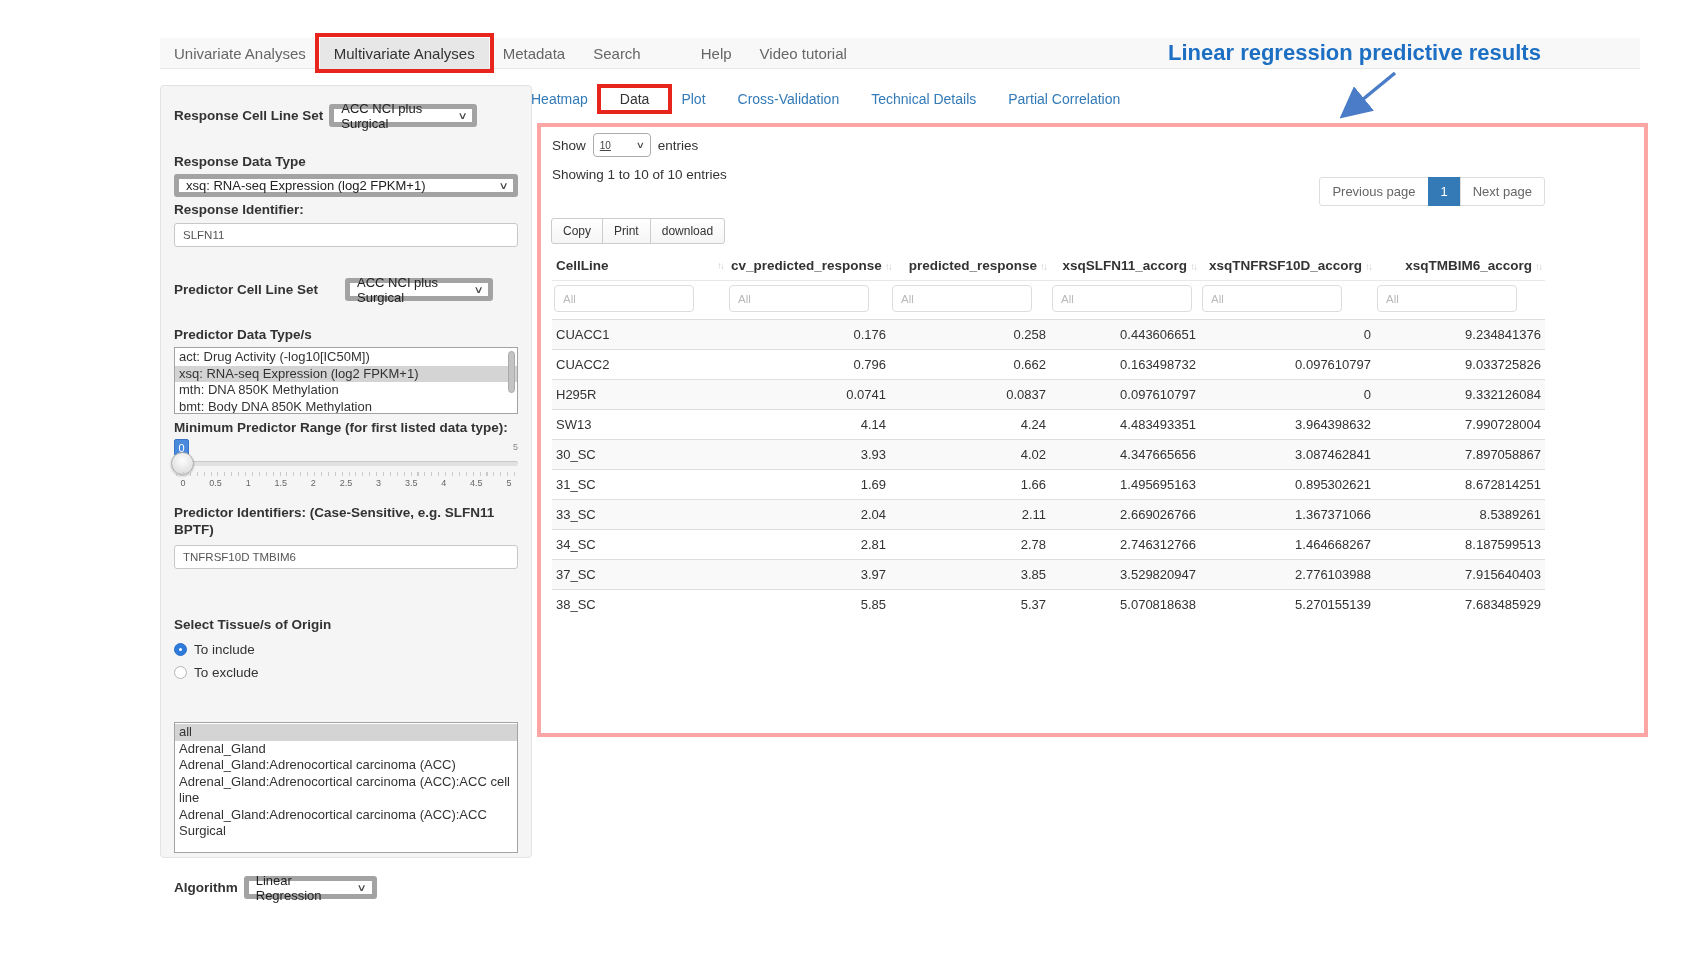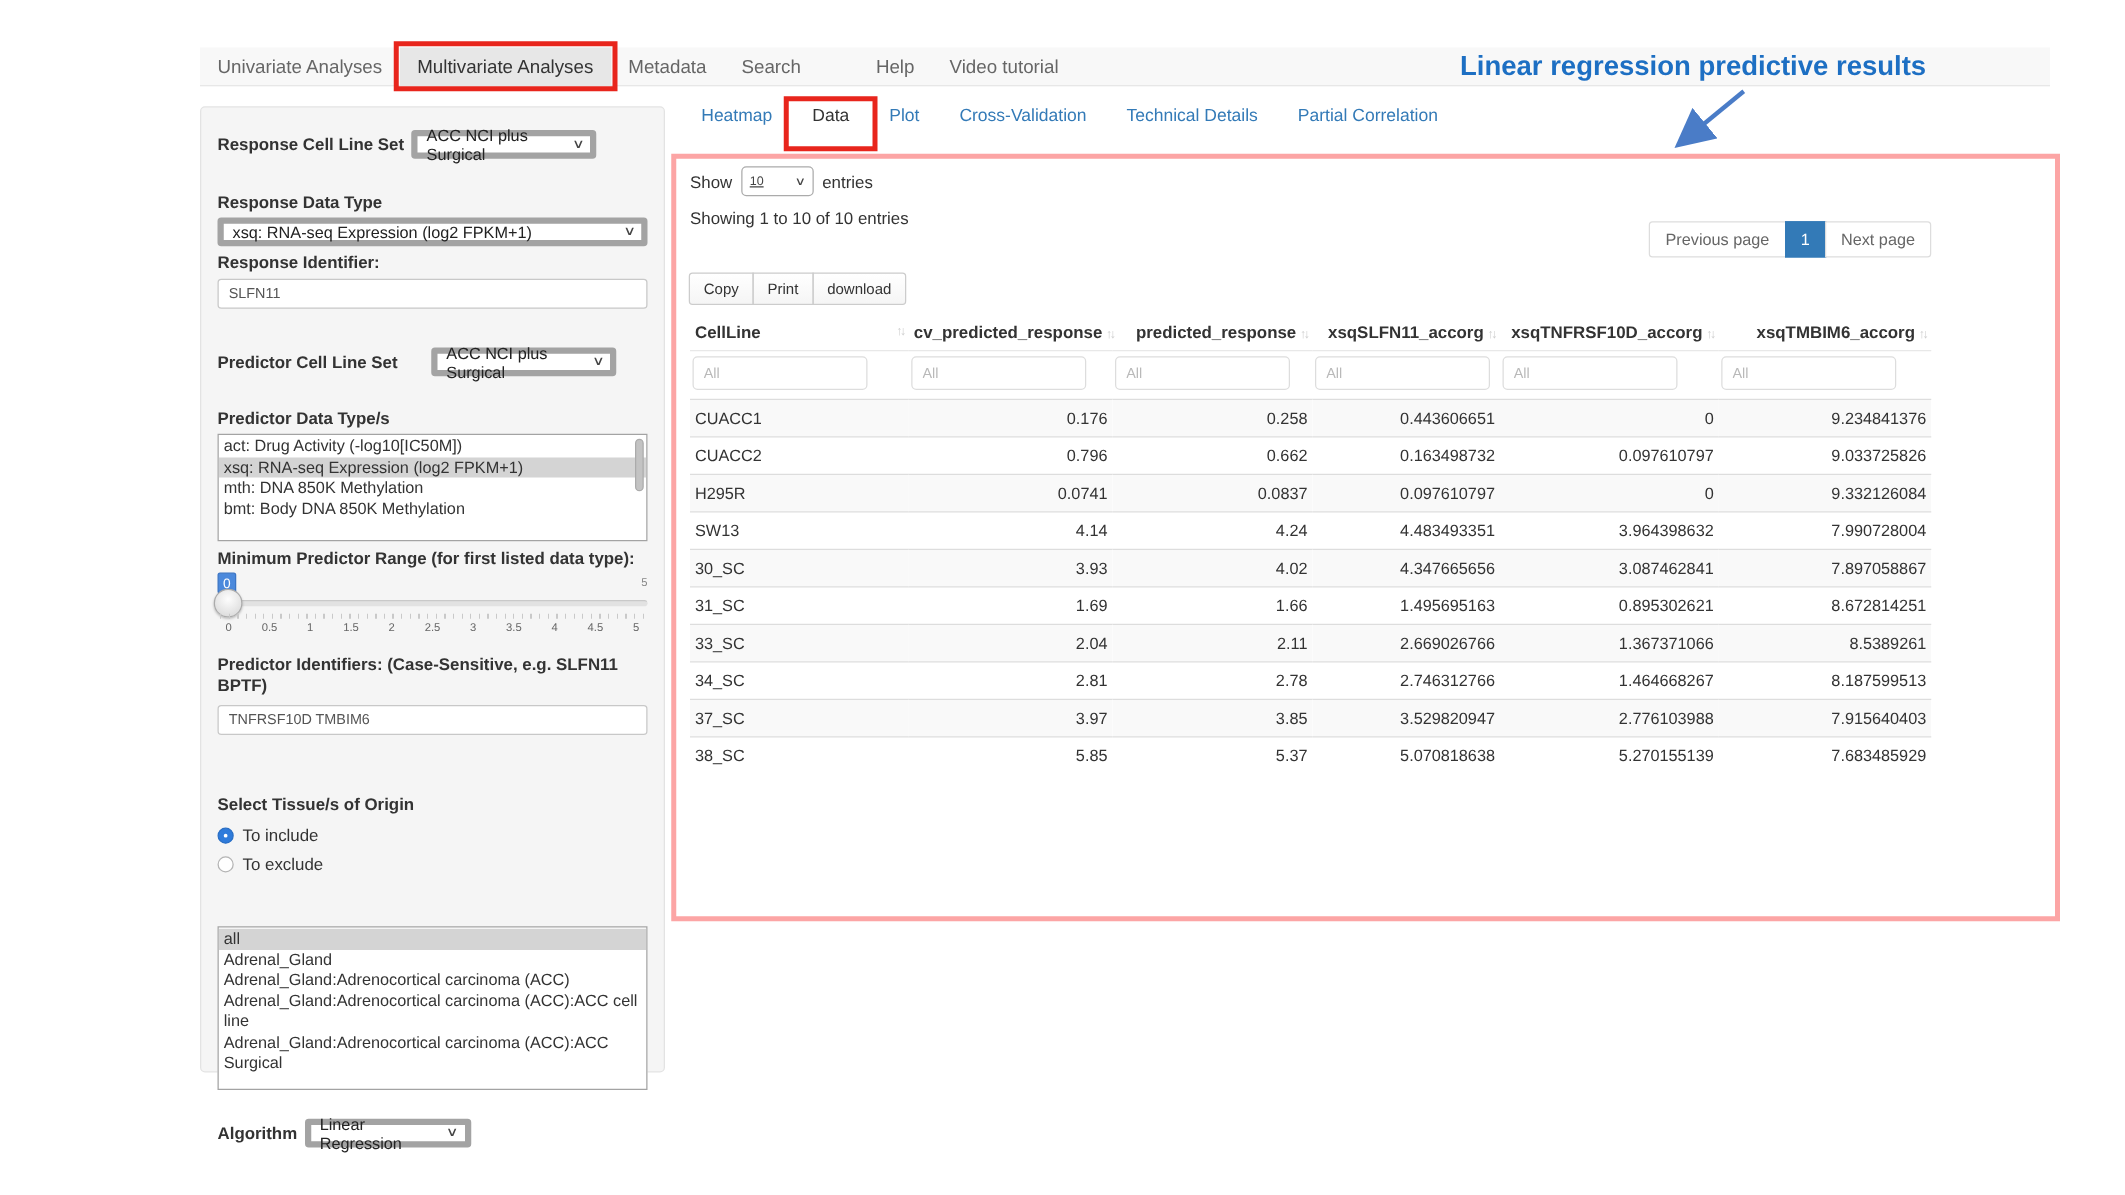--- a/index.html
+++ b/index.html
@@ -54,21 +54,21 @@
   .slider-labels { position:absolute; left:0; right:0; top:39px; display:flex; justify-content:space-between; }
   .slider-labels span { font-size:9px; color:#666; width:18px; text-align:center; }
 
   .radio-row { display:flex; align-items:center; gap:7px; margin-top:8px; height:18px; }
   .radio { width:13px; height:13px; border-radius:50%; background:#fff; border:1px solid #b4b4b4; position:relative; cursor:pointer; }
   .radio.checked { background:#2e7bdb; border-color:#2a6fc5; }
   .radio.checked::after { content:""; position:absolute; left:4px; top:4px; width:3px; height:3px; border-radius:50%; background:#fff; }
   .radio-label { font-size:13.5px; color:#333; }
 
   
-  .tabs { position:absolute; left:545px; top:84px; height:30px; display:flex; }
+  .tabs { position:absolute; left:515px; top:84px; height:30px; display:flex; align-items:center; }
   .tab { font-size:14px; color:#337ab7; padding:0 16px; cursor:pointer; white-space:nowrap; }
   .tab.active { color:#333; outline:4px solid #e8251c; outline-offset:3px; }
 
   
   .panel { position:absolute; left:537px; top:123px; width:1111px; height:614px;
     border:4px solid #fca5a5; background:#fff; }
   .show-row { position:absolute; left:11px; top:6px; display:flex; align-items:center; gap:7px; font-size:13.5px; }
   .show-sel { display:inline-flex; align-items:center; justify-content:space-between; width:58px; height:24px;
     border:1px solid #ababab; border-radius:4px; background:#fff; padding:0 6px; cursor:pointer; }
   .show-sel .val { font-size:10px; color:#444;text-decoration:underline; }
@@ -148,21 +148,21 @@
 
   <div class="inline-row" style="margin-top:31px;gap:27px;">
     <span class="sb-label">Predictor Cell Line Set</span>
     <div class="sel" style="width:148px;">
       <span>ACC NCI plus Surgical</span>
       <span class="sel-chev">∨</span>
     </div>
   </div>
 
   <div class="sb-label" style="margin-top:26px;">Predictor Data Type/s</div>
-  <div class="listbox" style="margin-top:5px; height:86px; padding-top:1px;">
+  <div class="listbox" style="margin-top:5px; height:67px; padding-top:1px;">
     <div class="lb-opt">act: Drug Activity (-log10[IC50M])</div>
     <div class="lb-opt selected">xsq: RNA-seq Expression (log2 FPKM+1)</div>
     <div class="lb-opt">mth: DNA 850K Methylation</div>
     <div class="lb-opt">bmt: Body DNA 850K Methylation</div>
     <div class="lb-scrollthumb"></div>
   </div>
 
   <div class="sb-label" style="margin-top:6px;">Minimum Predictor Range (for first listed data type):</div>
   <div class="slider">
     <span class="slider-badge">0</span>

